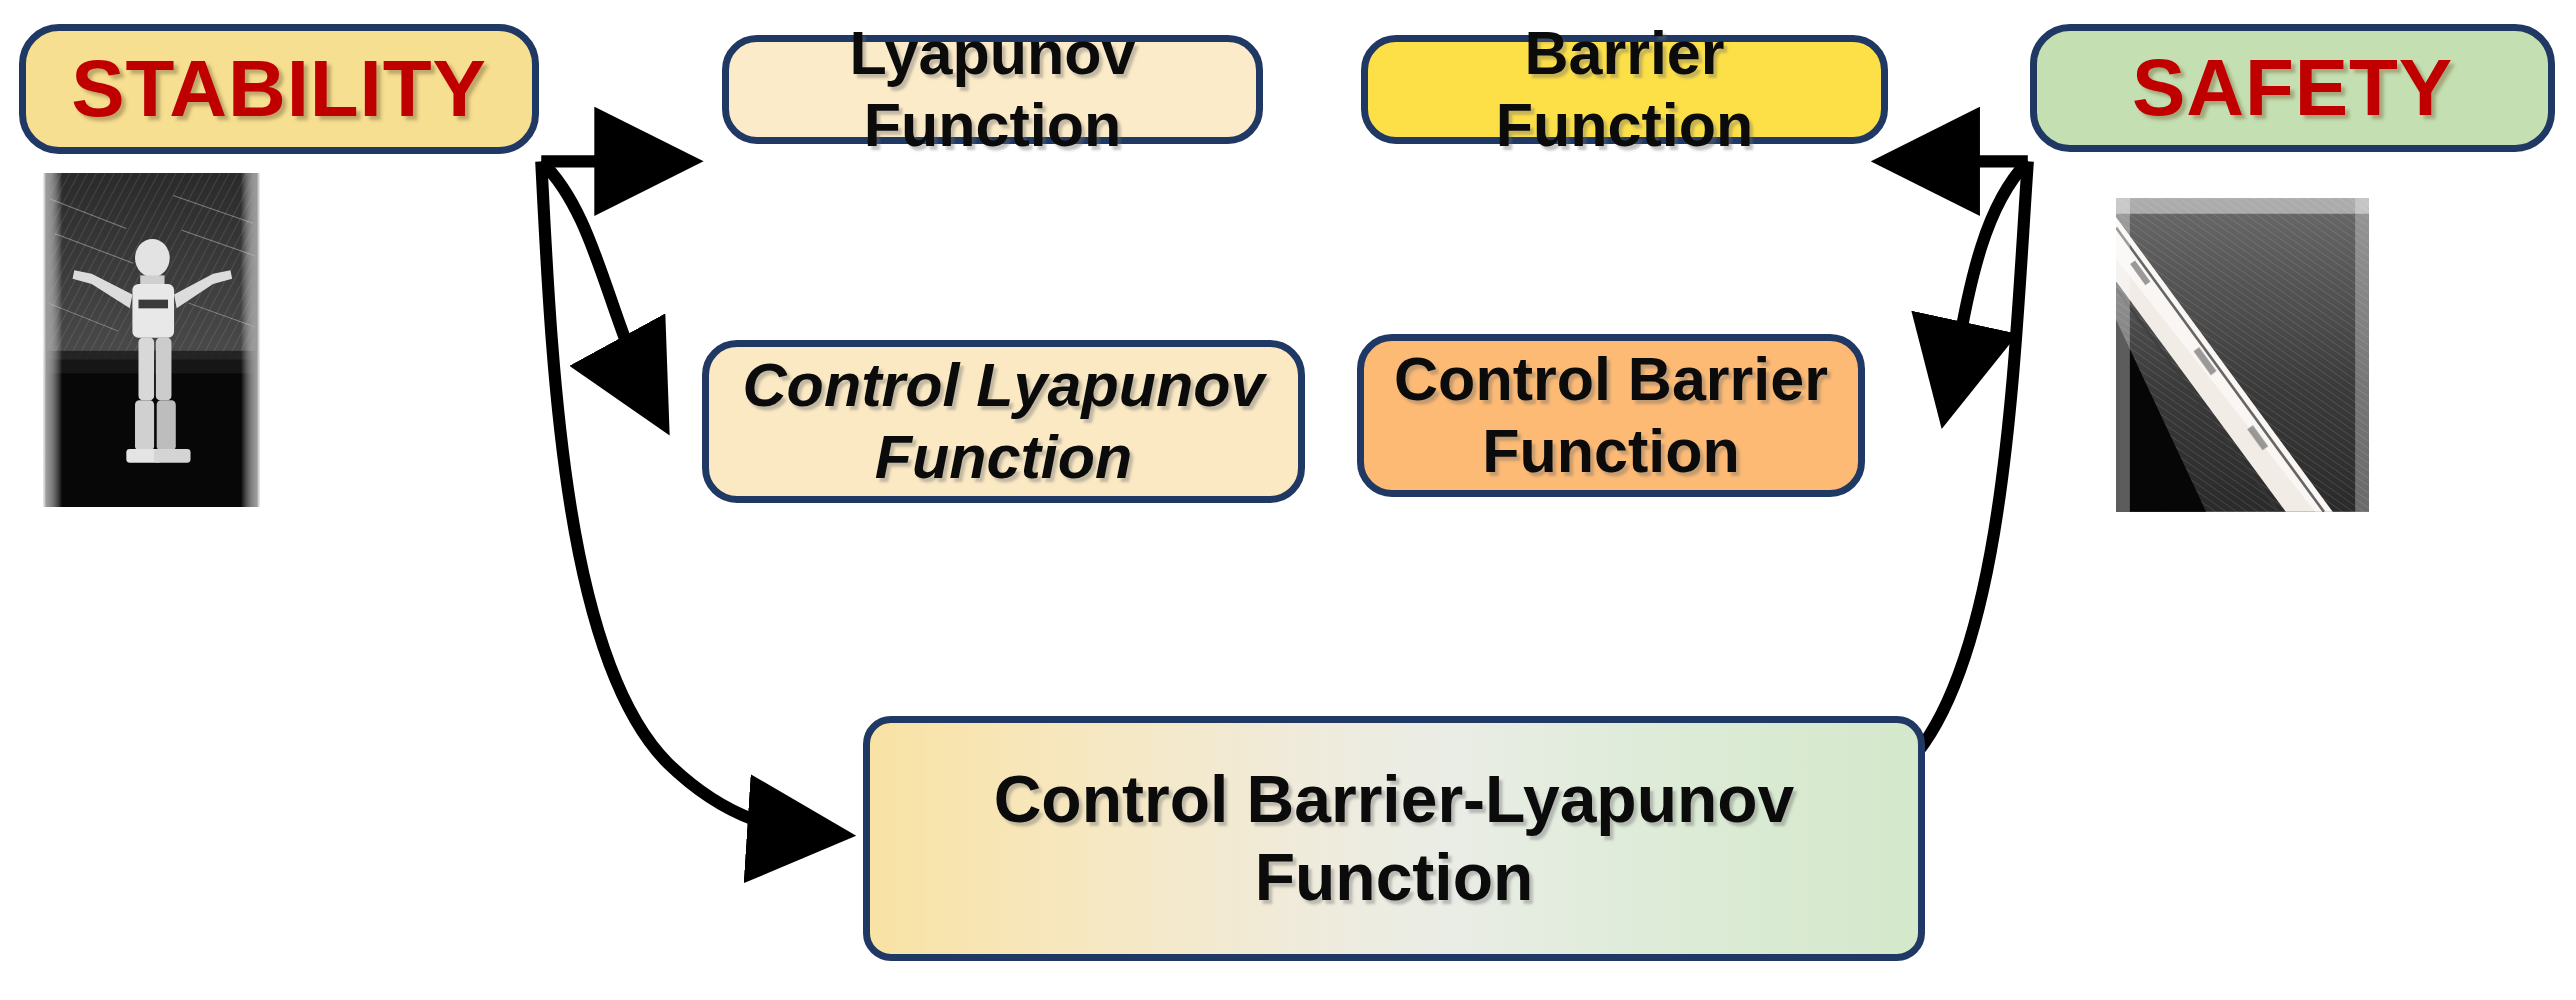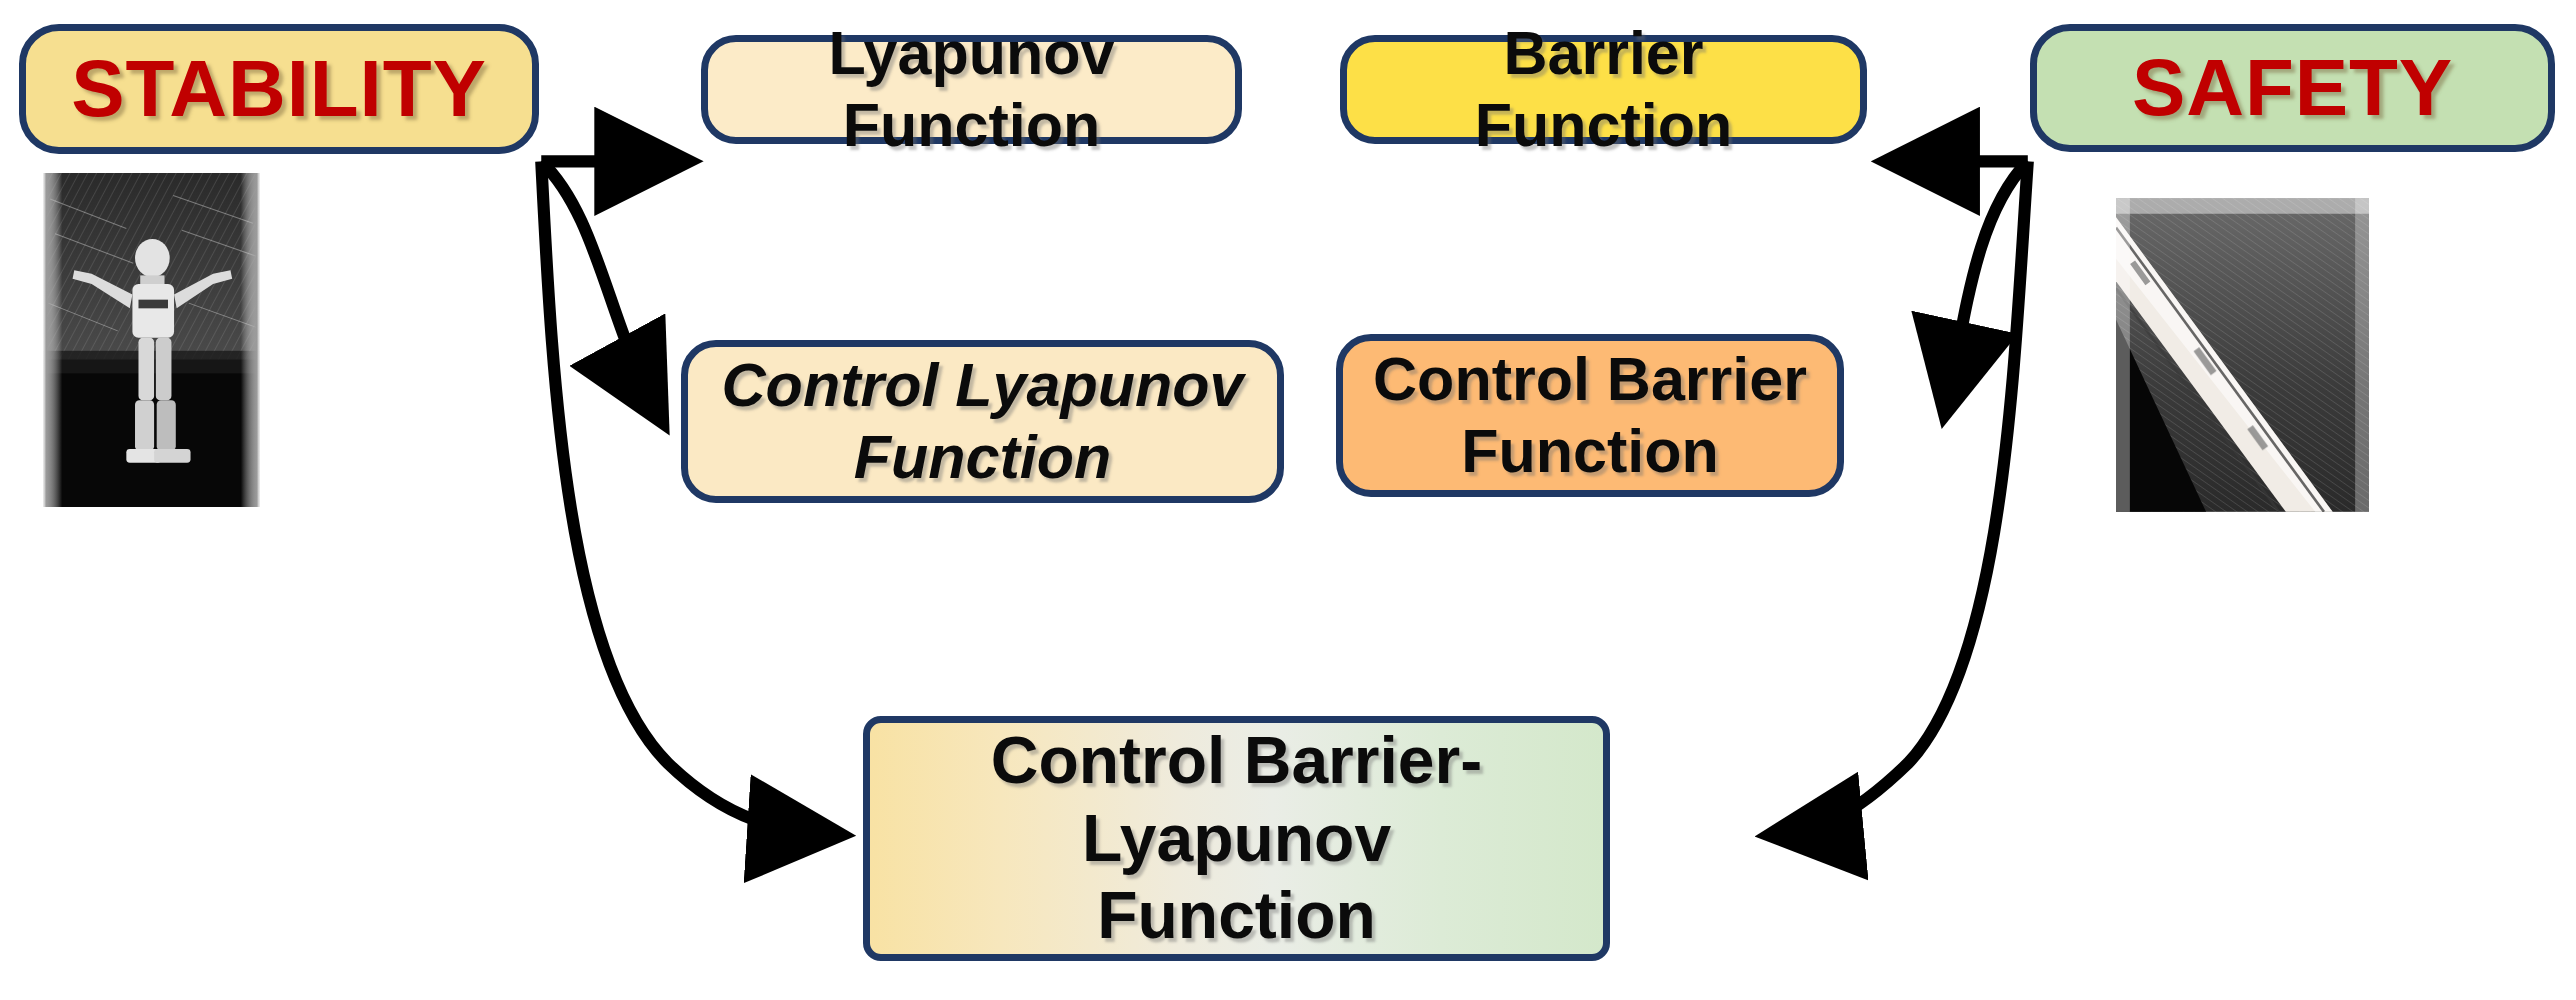--- a/index.html
+++ b/index.html
@@ -14,31 +14,31 @@
 
   
   .root{border-radius:40px;}
   .root .lbl{font-weight:bold;font-size:80px;color:#C00000;letter-spacing:0.9px;
              text-shadow:4.3px 4.3px 3.5px rgba(120,100,60,.45);}
 
   #node-stability{left:19px;top:24px;width:520px;height:130px;background:#F6DF90;}
   #node-safety{left:2030px;top:24px;width:525px;height:128px;background:#C4E0B2;}
 
   
-  .mid{border-radius:35px;}
+  .mid{border-radius:35px;margin-left:21px;}
   .mid .lbl{font-weight:bold;font-size:61px;color:#0b0b0b;
             text-shadow:3.5px 3.5px 2.6px rgba(110,110,110,.40);}
 
   #node-lyapunov{left:701px;top:35px;width:541px;height:109px;background:#FCEBC8;}
   #node-barrier{left:1340px;top:35px;width:527px;height:109px;background:#fde047;}
   #node-clf{left:681px;top:340px;width:603px;height:163px;background:#FBE9C4;font-style:italic;}
   #node-cbf{left:1336px;top:334px;width:508px;height:163px;background:#fdba74;}
 
   
-  #node-cblf{left:863px;top:716px;width:747px;height:245px;border-radius:18px;
+  #node-cblf{left:863px;top:716px;width:1062px;height:245px;border-radius:28px;
              background:linear-gradient(90deg,#F8E2A4 0%,#F7E7BD 18%,#EFEBDC 42%,
                         #EAEDE6 55%,#DCEBD6 78%,#D4E8CB 100%);}
   #node-cblf .lbl{font-weight:bold;font-size:66px;color:#0b0b0b;
                   text-shadow:3.5px 3.5px 2.6px rgba(110,110,110,.40);}
 
   
   .photo{position:absolute;overflow:hidden;}
   #photo-robot{left:43px;top:173px;width:217px;height:334px;}
   #photo-road{left:2116px;top:198px;width:253px;height:314px;}
 

